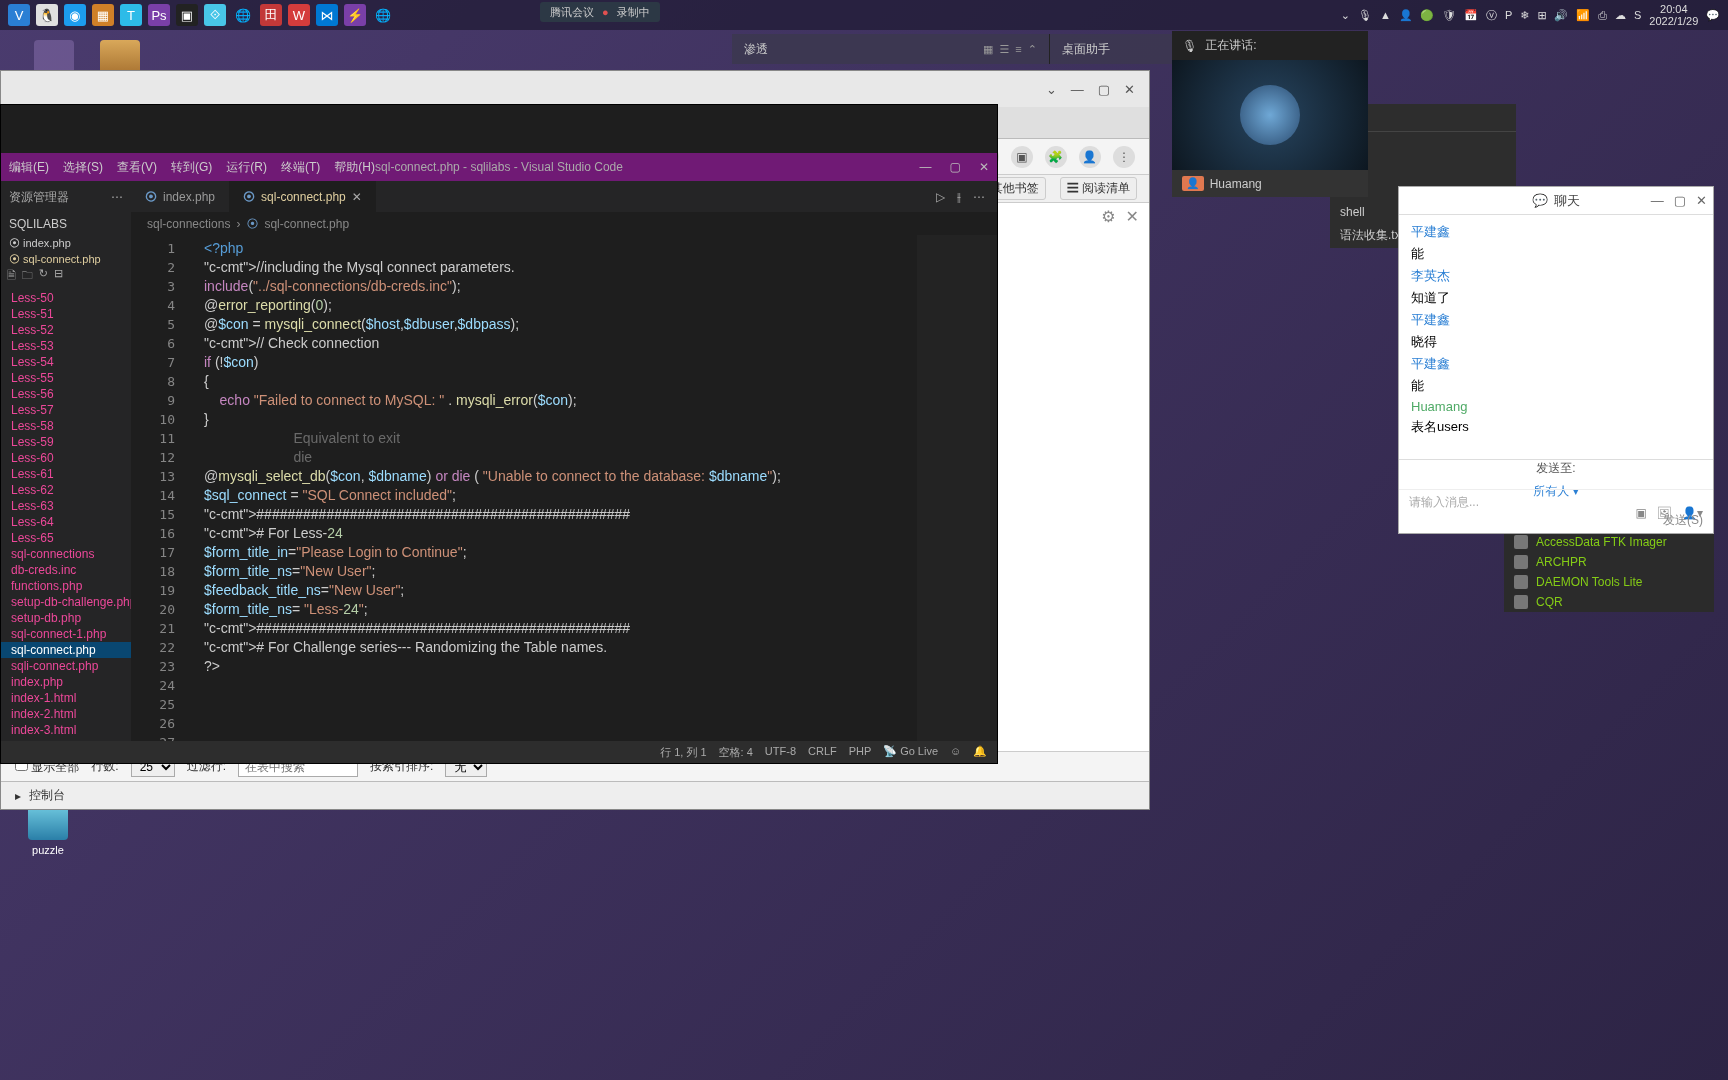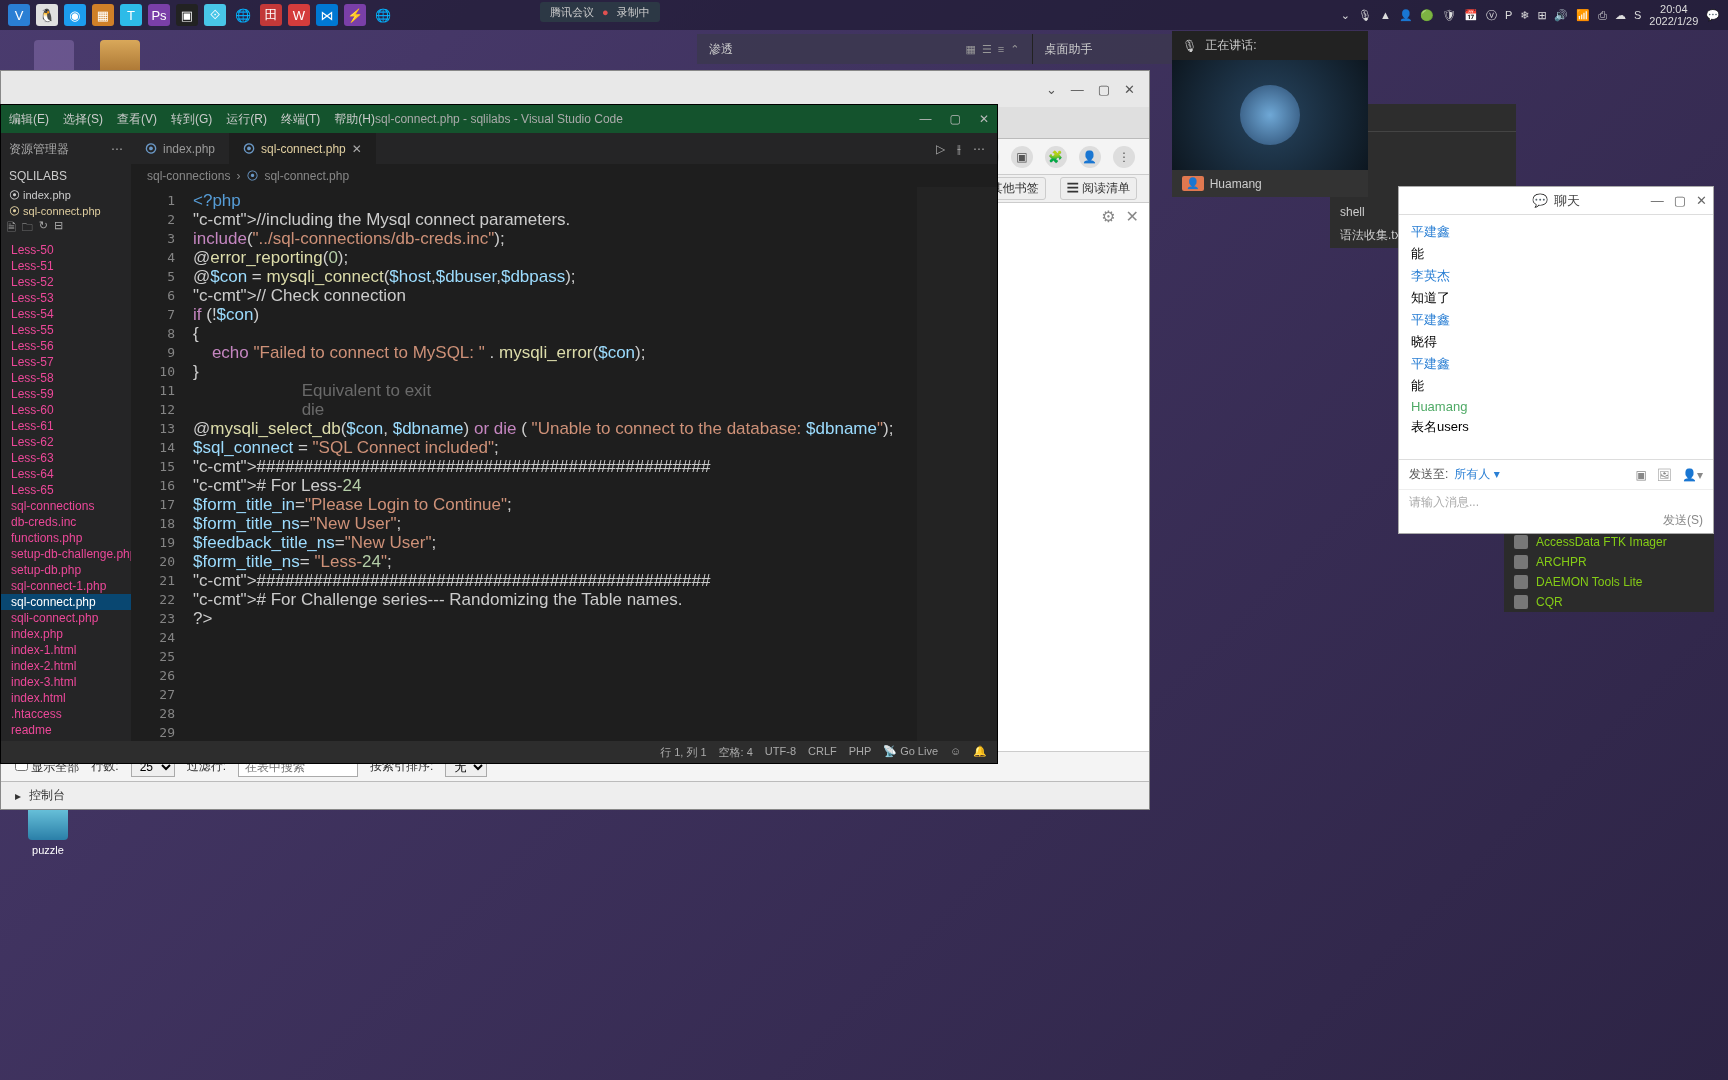--- a/index.html
+++ b/index.html
@@ -10,21 +10,21 @@
 .taskbar-left { display:flex; gap:6px; }
 .tb-icon { width:22px; height:22px; border-radius:3px; display:flex; align-items:center; justify-content:center; font-size:13px; color:#fff; }
 .taskbar-right { margin-left:auto; display:flex; align-items:center; gap:8px; color:#ddd; font-size:11px; }
 .clock { text-align:center; line-height:1.1; }
 
 
 .desktop-icon { position:absolute; width:60px; text-align:center; color:#fff; font-size:11px; }
 .desktop-icon .ico { width:40px; height:40px; margin:0 auto 4px; background:rgba(180,150,220,.3); border-radius:4px; }
 
 
-.top-tools { position:absolute; top:34px; right:360px; left:697px; height:30px; display:flex;justify-content:space-between; }
+.top-tools { position:absolute; top:34px; right:360px; left:732px; height:30px; display:flex;justify-content:space-between; }
 .tool-tab { flex:1; background:rgba(60,55,80,.9); color:#ccc; display:flex; align-items:center; padding:0 12px; font-size:12px; border-right:1px solid #222; gap:8px; }
 .tool-tab .controls { margin-left:auto; display:flex; gap:6px; color:#999; font-size:11px; }
 
 
 .browser { position:absolute; top:70px; left:0; width:1150px; height:740px; background:#fff; border:1px solid #888; }
 .browser-top { height:36px; background:#e8e8e8; display:flex; align-items:center; }
 .browser-ctl { margin-left:auto; display:flex; gap:14px; padding:0 14px; color:#555; font-size:13px; }
 .tabs-row { height:32px; background:#dfdfdf; display:flex; align-items:stretch; border-bottom:1px solid #bbb; }
 .btab { display:flex; align-items:center; padding:0 10px; font-size:12px; color:#444; background:#fff; border-right:1px solid #bbb; gap:6px; max-width:200px; }
 .btab.inactive { background:#dcdcdc; }
@@ -35,37 +35,37 @@
 .addr-btn { font-size:12px; background:#eee; border:1px solid #ccc; padding:2px 6px; border-radius:3px; color:#333; }
 .browser-tools { height:28px; background:#f0f0f0; display:flex; align-items:center; padding:0 12px; gap:14px; font-size:12px; color:#444; border-bottom:1px solid #ccc; }
 .browser-body { background:#fff; height:calc(100% - 160px); position:relative; }
 .footer-row { position:absolute; bottom:28px; left:0; right:0; height:30px; display:flex; align-items:center; gap:12px; padding:0 14px; font-size:12px; color:#333; background:#f4f4f4; border-top:1px solid #ccc; }
 .footer-row input[type=text]{ font-size:12px; padding:2px 6px; border:1px solid #aaa; width:120px; }
 .footer-row select { font-size:12px; border:1px solid #aaa; padding:1px 4px; }
 .console-bar { position:absolute; bottom:0; left:0; right:0; height:28px; background:#eee; display:flex; align-items:center; padding:0 14px; gap:8px; font-size:12px; color:#333; border-top:1px solid #bbb; }
 
 
 .vscode { position:absolute; top:104px; left:0; width:998px; height:660px; background:#1e1e1e; color:#ccc; display:flex; flex-direction:column; font-size:12px; border:1px solid #000; z-index:60; }
-.vs-menu { height:28px; background:#14532d; display:flex; align-items:center; padding:0 8px; gap:14px; color:#ccc; }
+.vs-menu { height:28px; background:#701a75; display:flex; align-items:center; padding:0 8px; gap:14px; color:#ccc;margin-top:48px; }
 .vs-menu .title { position:absolute; left:50%; transform:translateX(-50%); color:#aaa; }
 .vs-menu .winctl { margin-left:auto; display:flex; gap:18px; color:#bbb; }
 .vs-tabs { height:32px; background:#252526; display:flex; align-items:center; }
 .vs-tab { padding:0 14px; height:100%; display:flex; align-items:center; gap:6px; color:#999; }
 .vs-tab.active { background:#1e1e1e; color:#e0cfa0; }
 .vs-tab .php-ic { color:#6b99c7; font-weight:bold; }
 .vs-tabs .run { margin-left:auto; display:flex; gap:12px; padding:0 12px; color:#aaa; }
 .vs-crumbs { height:24px; background:#1e1e1e; padding:0 16px; display:flex; align-items:center; gap:6px; color:#888; border-bottom:1px solid #2a2a2a; }
 .vs-body { flex:1; display:flex; overflow:hidden; }
 .vs-side { width:130px; background:#252526; overflow:hidden; }
 .vs-side-actions { display:flex; gap:6px; padding:0 6px 4px; color:#aaa; font-size:11px; }
 .vs-tree { font-size:12px; }
 .vs-tree div { padding:1px 10px; color:#ec4899; white-space:nowrap; }
 .vs-tree div.selected { background:#094771; color:#fff; }
 .vs-gutter { width:54px; background:#1e1e1e; text-align:right; color:#858585; padding:4px 10px 0 0; line-height:19px; font-family:Consolas,monospace; font-size:13px; }
-.vs-code { flex:1; background:#1e1e1e; padding:4px 0 0 8px; font-family:Consolas,monospace; font-size:17px; line-height:19px; white-space:pre; position:relative; }
+.vs-code { flex:1; background:#1e1e1e; padding:4px 0 0 8px; font-family:Consolas,monospace; font-size:14px; line-height:19px; white-space:pre; position:relative;margin-left:11px; }
 .minimap { position:absolute; right:0; top:0; width:80px; height:100%; background:rgba(40,40,40,.5); }
 .c-kw { color:#c586c0; } .c-fn { color:#dcdcaa; } .c-str { color:#ce9178; }
 .c-var { color:#9cdcfe; } .c-num { color:#b5cea8; } .c-tag { color:#569cd6; }
 .c-ghost { color:#6a6a6a; }
 .vs-status { height:22px; background:#2d2d2d; display:flex; align-items:center; padding:0 10px; gap:14px; color:#aaa; font-size:11px; }
 .vs-status .right { margin-left:auto; display:flex; gap:12px; }
 
 
 .meeting { position:absolute; top:31px; right:360px; width:196px; background:#222; color:#ccc; z-index:90; }
 .meet-head { padding:6px 10px; display:flex; align-items:center; gap:8px; font-size:12px; }
@@ -73,21 +73,21 @@
 .meet-avatar { width:60px; height:60px; border-radius:50%; background:radial-gradient(#6fa8d6,#2a4a6e); }
 .meet-name { padding:6px 10px; background:#333; display:flex; align-items:center; gap:6px; font-size:12px; }
 .meet-name .badge { background:#e07850; padding:1px 4px; border-radius:2px; font-size:11px; color:#fff; }
 
 
 .chat { position:absolute; top:186px; right:14px; width:316px; height:348px; background:#fff; border:1px solid #aaa; z-index:95; display:flex; flex-direction:column; font-size:13px; }
 .chat-title { height:28px; display:flex; align-items:center; justify-content:center; gap:6px; border-bottom:1px solid #ddd; color:#444; position:relative; }
 .chat-title .wc { position:absolute; right:6px; display:flex; gap:10px; color:#666; }
 .chat-msgs { flex:1; padding:6px 12px; overflow:hidden; }
 .chat-msgs div { padding:2px 0; }
-.chat-input-bar { border-top:1px solid #ddd; height:30px; display:flex; align-items:center; padding:0 10px; gap:6px; color:#555; font-size:12px; }
+.chat-input-bar { border-top:1px solid #ddd; height:30px; display:flex; align-items:center; padding:0 10px; gap:6px; color:#555; font-size:12px;flex-direction:column; }
 .chat-compose { height:44px; border-top:1px solid #eee; padding:4px 10px; color:#aaa; font-size:12px; position:relative; }
 .chat-send { position:absolute; right:10px; bottom:4px; color:#888; font-size:12px; }
 .blue { color:#2a7fd4; } .green { color:#4faa66; }
 
 
 .bm-panel { position:absolute; top:104px; right:212px; width:186px; background:#2d2d2d; color:#ccc; z-index:70; font-size:12px; }
 .bm-head { display:flex; align-items:center; height:28px; padding:0 8px; gap:10px; border-bottom:1px solid #444; }
 .bm-item { padding:4px 10px; }
 .file-list { position:absolute; top:532px; right:14px; width:210px; background:#2b2b2b; color:#84cc16; z-index:70; font-size:12px; }
 .file-list div { padding:3px 10px; display:flex; align-items:center; gap:8px; }

